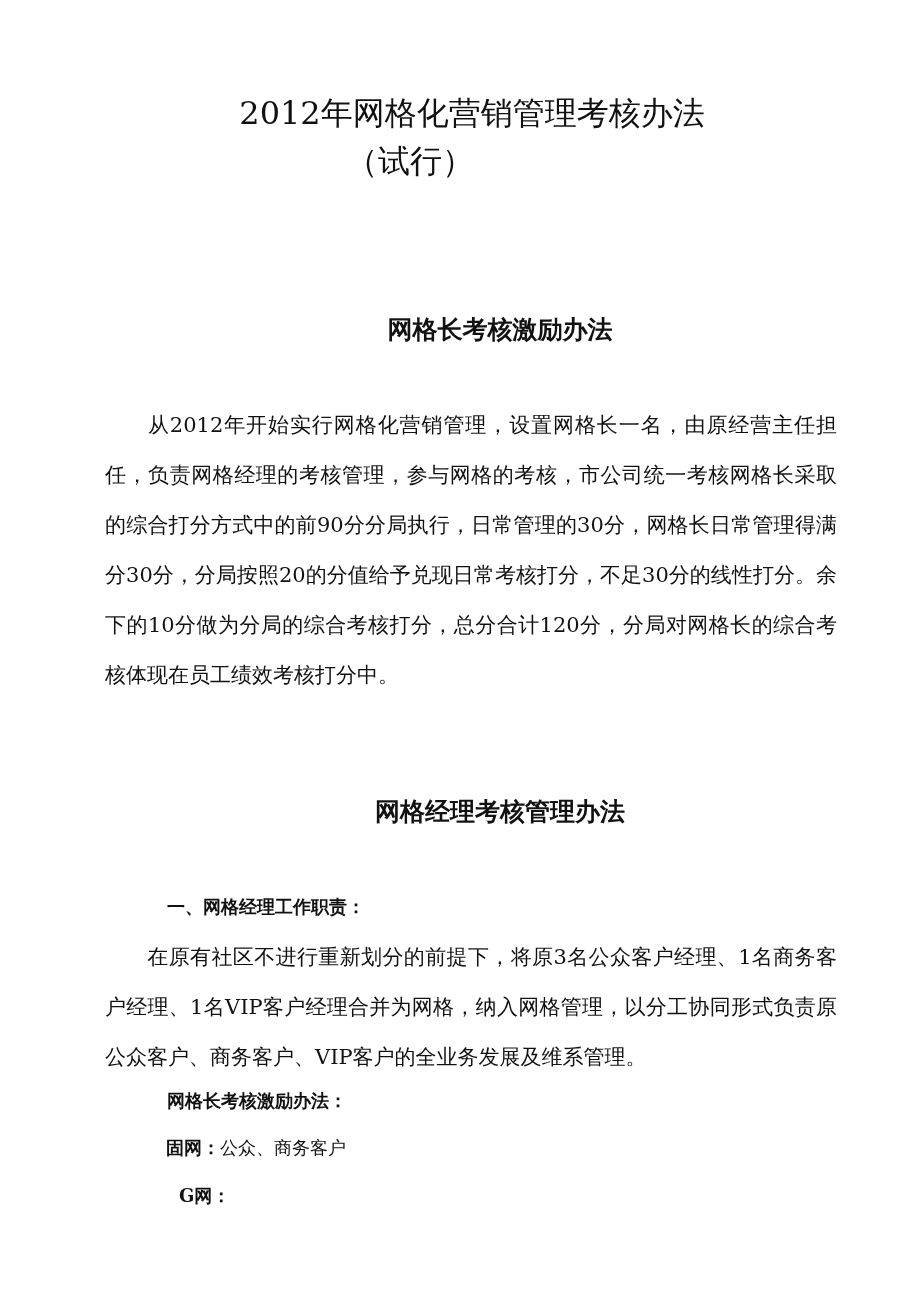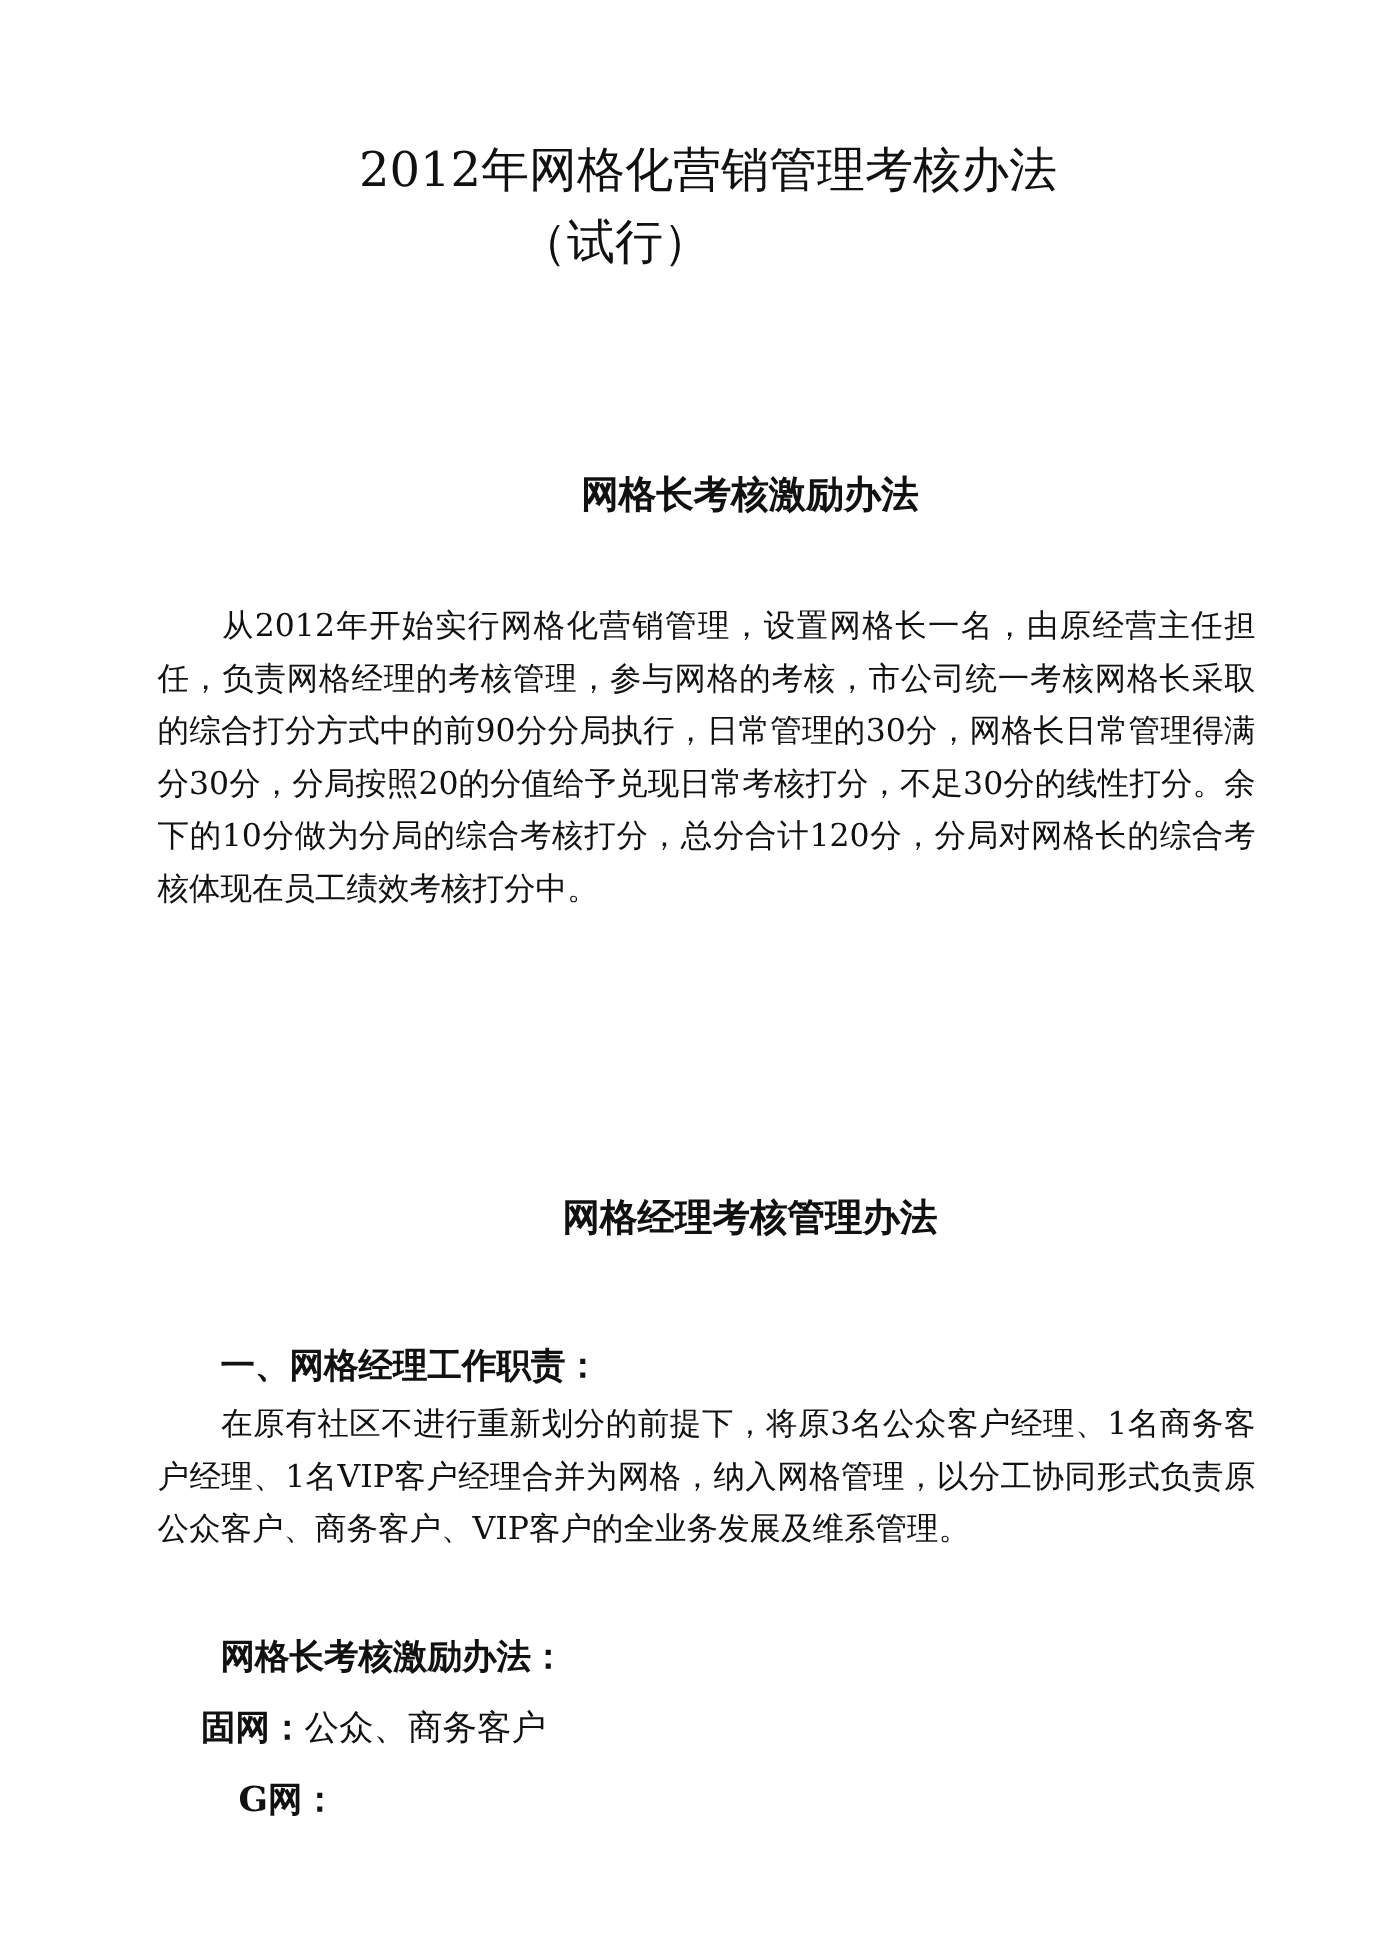--- a/index.html
+++ b/index.html
@@ -13,26 +13,26 @@
       left: 0; width: 944px; text-align: center;
       font-size: 32px; letter-spacing: 0px;
     }
     .subtitle { left: 0; width: 820px; text-align: center; font-size: 32px; }
     .section-title {
       left: 0; width: 1000px; text-align: center;
       font-size: 25px; font-weight: bold;
     }
     .para {
       left: 105px; width: 732px; font-size: 21px;
-      white-space: normal; line-height: 35px;
+      white-space: normal; line-height: 50px;
       text-align: justify; text-align-last: left;
     }
     .para .indent { display: inline-block; width: 42px; }
     .bold { font-weight: bold; }
-    .line { font-size: 23px; }
+    .line { font-size: 18px; margin-left: 20px; }
   </style>
 </head>
 <body>
 
 <div class="abs title" style="top:92px;">2012年网格化营销管理考核办法</div>
 <div class="abs subtitle" style="top:140px;">（试行）</div>
 
 <div class="abs section-title" style="top:313px;">网格长考核激励办法</div>
 
 <div class="abs para" style="top:400px;">
@@ -42,17 +42,17 @@
 <div class="abs section-title" style="top:795px;">网格经理考核管理办法</div>
 
 <div class="abs line bold" style="top:895px; left:147px;">一、网格经理工作职责：</div>
 
 <div class="abs para" style="top:932px;">
   <span class="indent"></span><span>在原有社区不进行重新划分的前提下，将原3名公众客户经理、1名商务客户经理、1名VIP客户经理合并为网格，纳入网格管理，以分工协同形式负责原公众客户、商务客户、VIP客户的全业务发展及维系管理。</span>
 </div>
 
 <div class="abs line bold" style="top:1089px; left:147px;">网格长考核激励办法：</div>
 
-<div class="abs line" style="top:1136px; left:134px;text-align:right;">
+<div class="abs line" style="top:1136px; left:146px;text-align:right;">
   <span class="bold">固网：</span><span>公众、商务客户</span>
 </div>
 
 <div class="abs line bold" style="top:1184px; left:159px;">G网：</div>
 
 </body></html>

